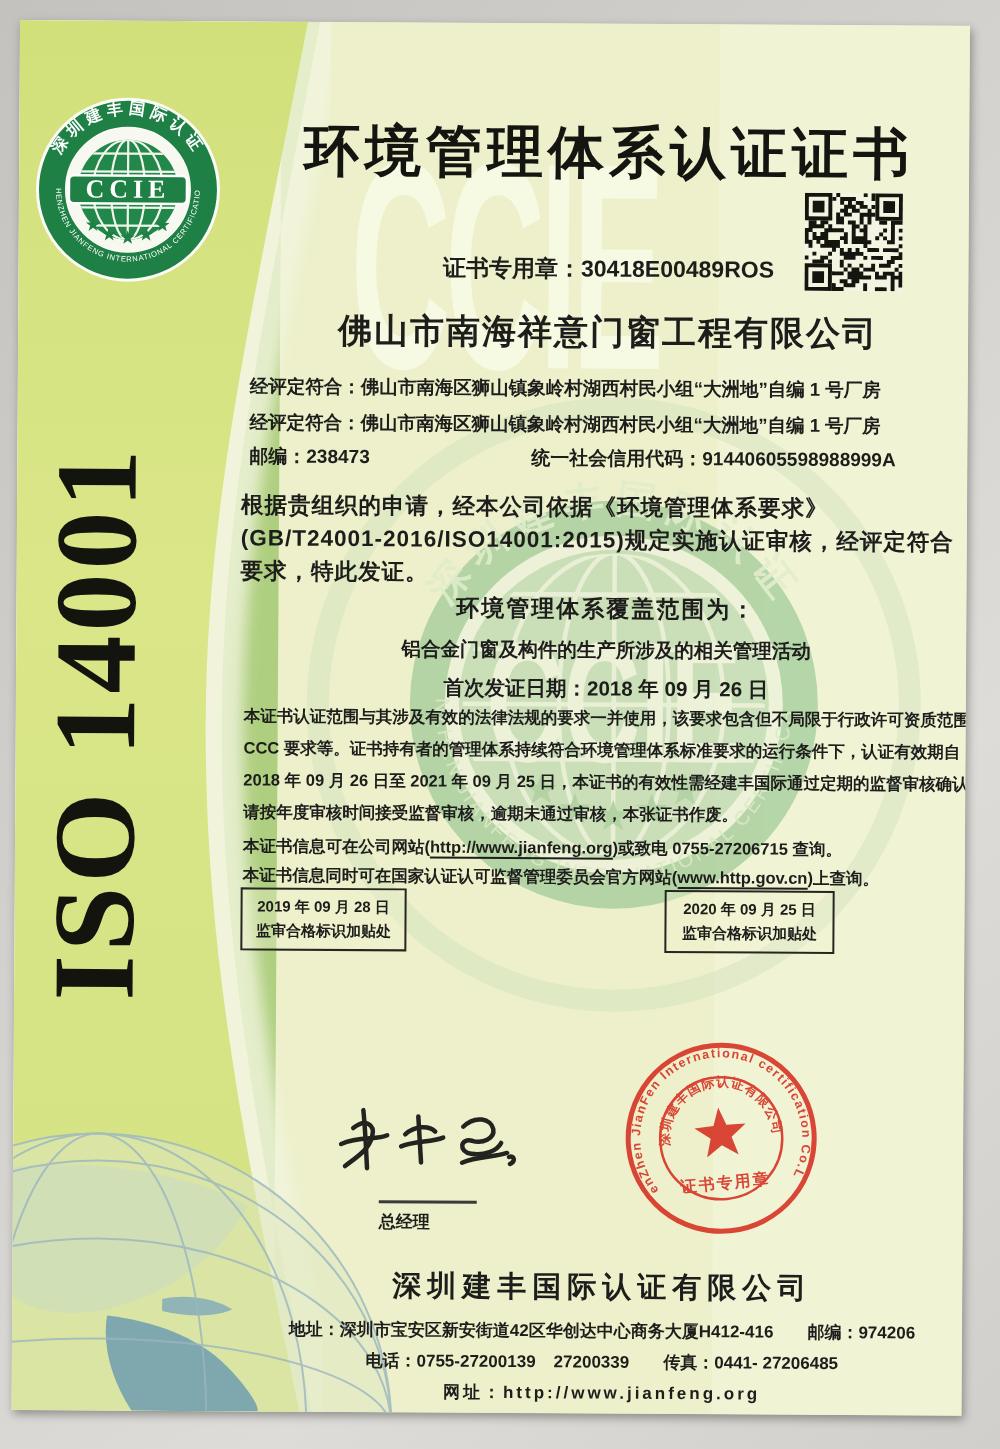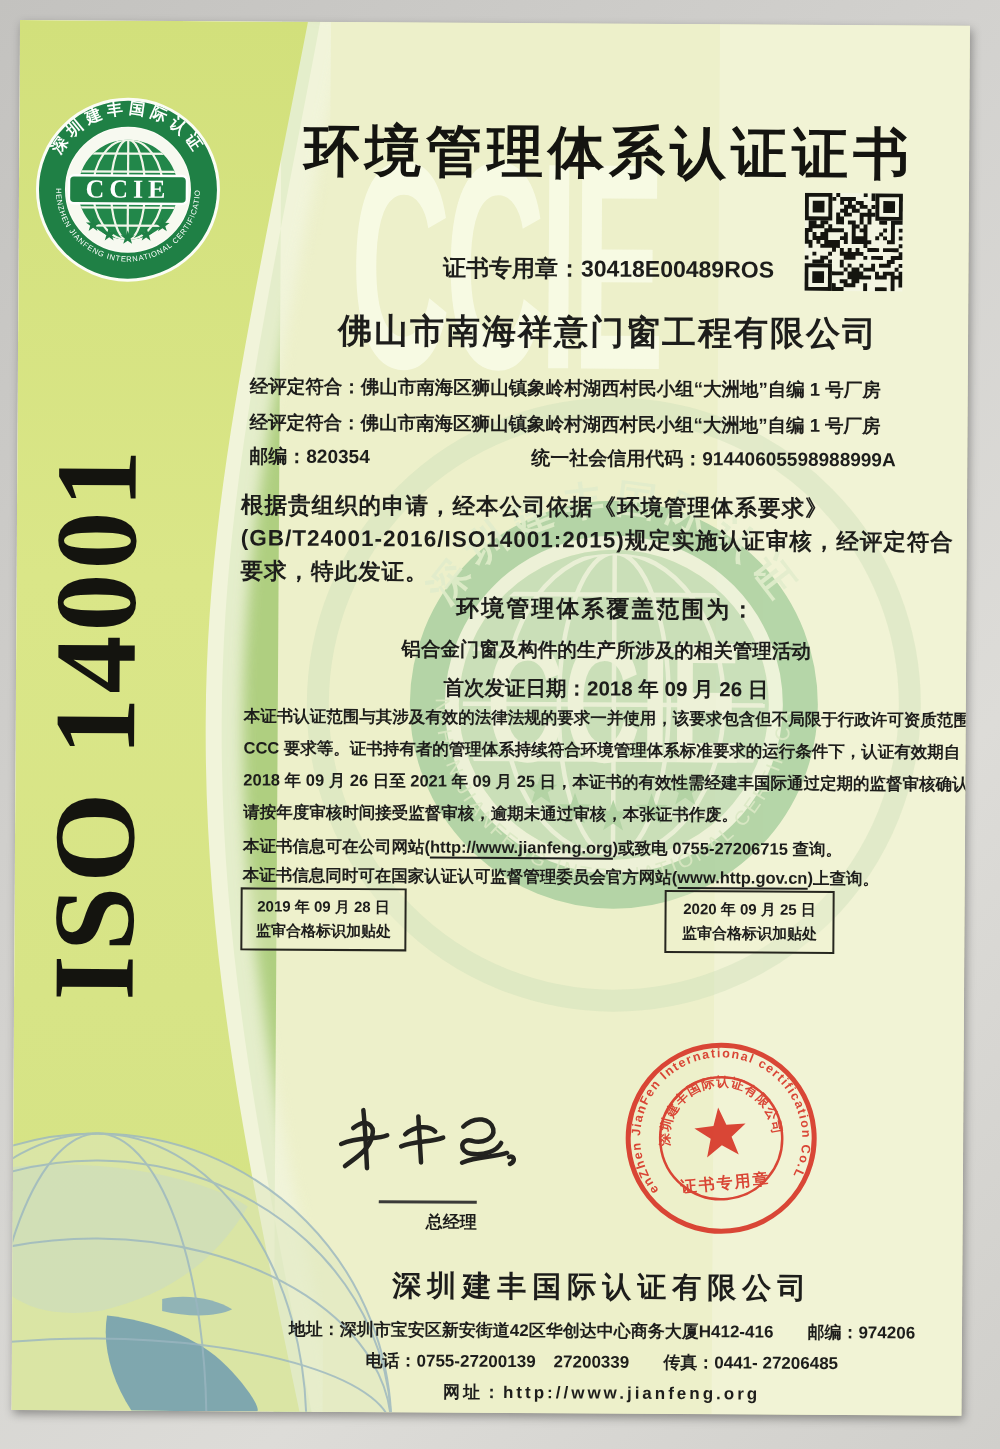--- a/index.html
+++ b/index.html
@@ -33,21 +33,21 @@
   .issue{top:651px;font-size:20.5px;font-weight:bold;}
   .fine{left:228px;width:724px;font-size:16.5px;font-weight:600;}
   .uline{border-bottom:2px solid #1d1d1b;padding-bottom:1px;font-weight:bold;}
   .stickbox{position:absolute;top:866px;height:54px;border:2px solid #26261f;
     text-align:center;font-size:15px;font-weight:bold;padding-top:5px;box-sizing:content-box;
     line-height:24px;background:rgba(240,243,210,.35);}
   .box1{left:226px;width:162px;}
   .box2{left:650px;width:166px;}
   .sig-svg{position:absolute;left:318px;top:1072px;width:205px;height:100px;}
   .sig-line{position:absolute;left:366px;top:1178px;width:98px;border-top:3px solid #3a3a38;}
-  .sig-role{position:absolute;left:366px;top:1188px;width:98px;text-align:right;
+  .sig-role{position:absolute;left:366px;top:1188px;width:98px;text-align:left;
     font-size:17px;font-weight:600;}
   .stamp{position:absolute;left:606px;top:1012px;width:204px;height:204px;
     transform:rotate(-6deg);z-index:5;opacity:.93;}
   .f-company{top:1244px;font-size:29px;font-weight:bold;letter-spacing:6px;}
   .f-line{font-size:17px;font-weight:bold;}
   .f-addr{top:1296px;}
   .f-phone{top:1327px;}
   .f-web{top:1358px;letter-spacing:3px;}
   .gap-s{display:inline-block;width:18px;}
   .gap-m{display:inline-block;width:34px;}
@@ -205,21 +205,21 @@
           </g>
         </svg>
 
       <div class="line ctr company">佛山市南海祥意门窗工程有限公司</div>
 
       <div class="line addr" style="top:352px"><span style="font-weight:bold">经评定符合：</span><span>佛山市南海区狮山镇象岭村湖西村民小组“大洲地”自编 1 号厂房</span></div>
 
       <div class="line addr" style="top:388px"><span style="font-weight:bold">经评定符合：</span><span>佛山市南海区狮山镇象岭村湖西村民小组“大洲地”自编 1 号厂房</span></div>
 
       <div class="line postal-row">
-        <span>邮编：</span><span>820354</span>
+        <span>邮编：</span><span>238473</span>
         <span class="uscc"><span>统一社会信用代码：</span><span>91440605598988999A</span></span>
       </div>
 
       <div class="line para" style="top:468px">根据贵组织的申请，经本公司依据《环境管理体系要求》</div>
       <div class="line para" style="top:501px">(GB/T24001-2016/ISO14001:2015)规定实施认证审核，经评定符合</div>
       <div class="line para" style="top:534px">要求，特此发证。</div>
 
       <div class="line ctr scope-title">环境管理体系覆盖范围为：</div>
       <div class="line ctr scope">铝合金门窗及构件的生产所涉及的相关管理活动</div>
       <div class="line ctr issue">首次发证日期：2018 年 09 月 26 日</div>

